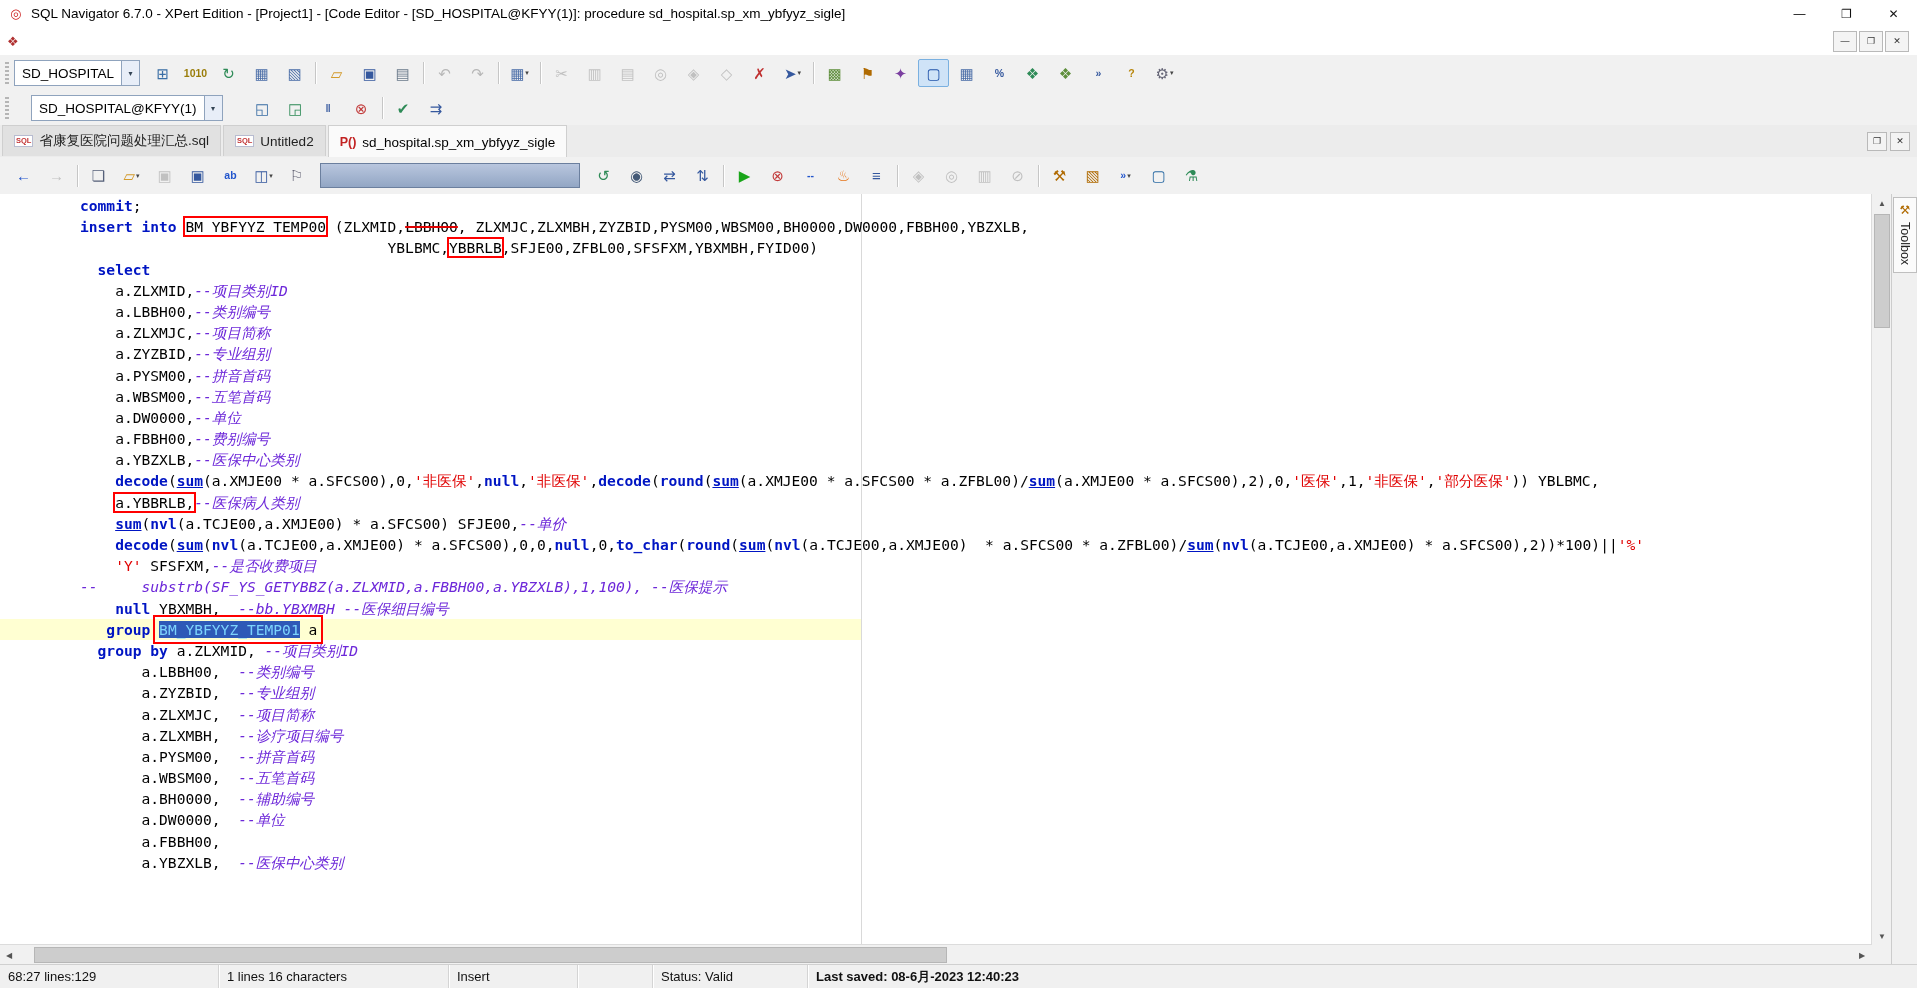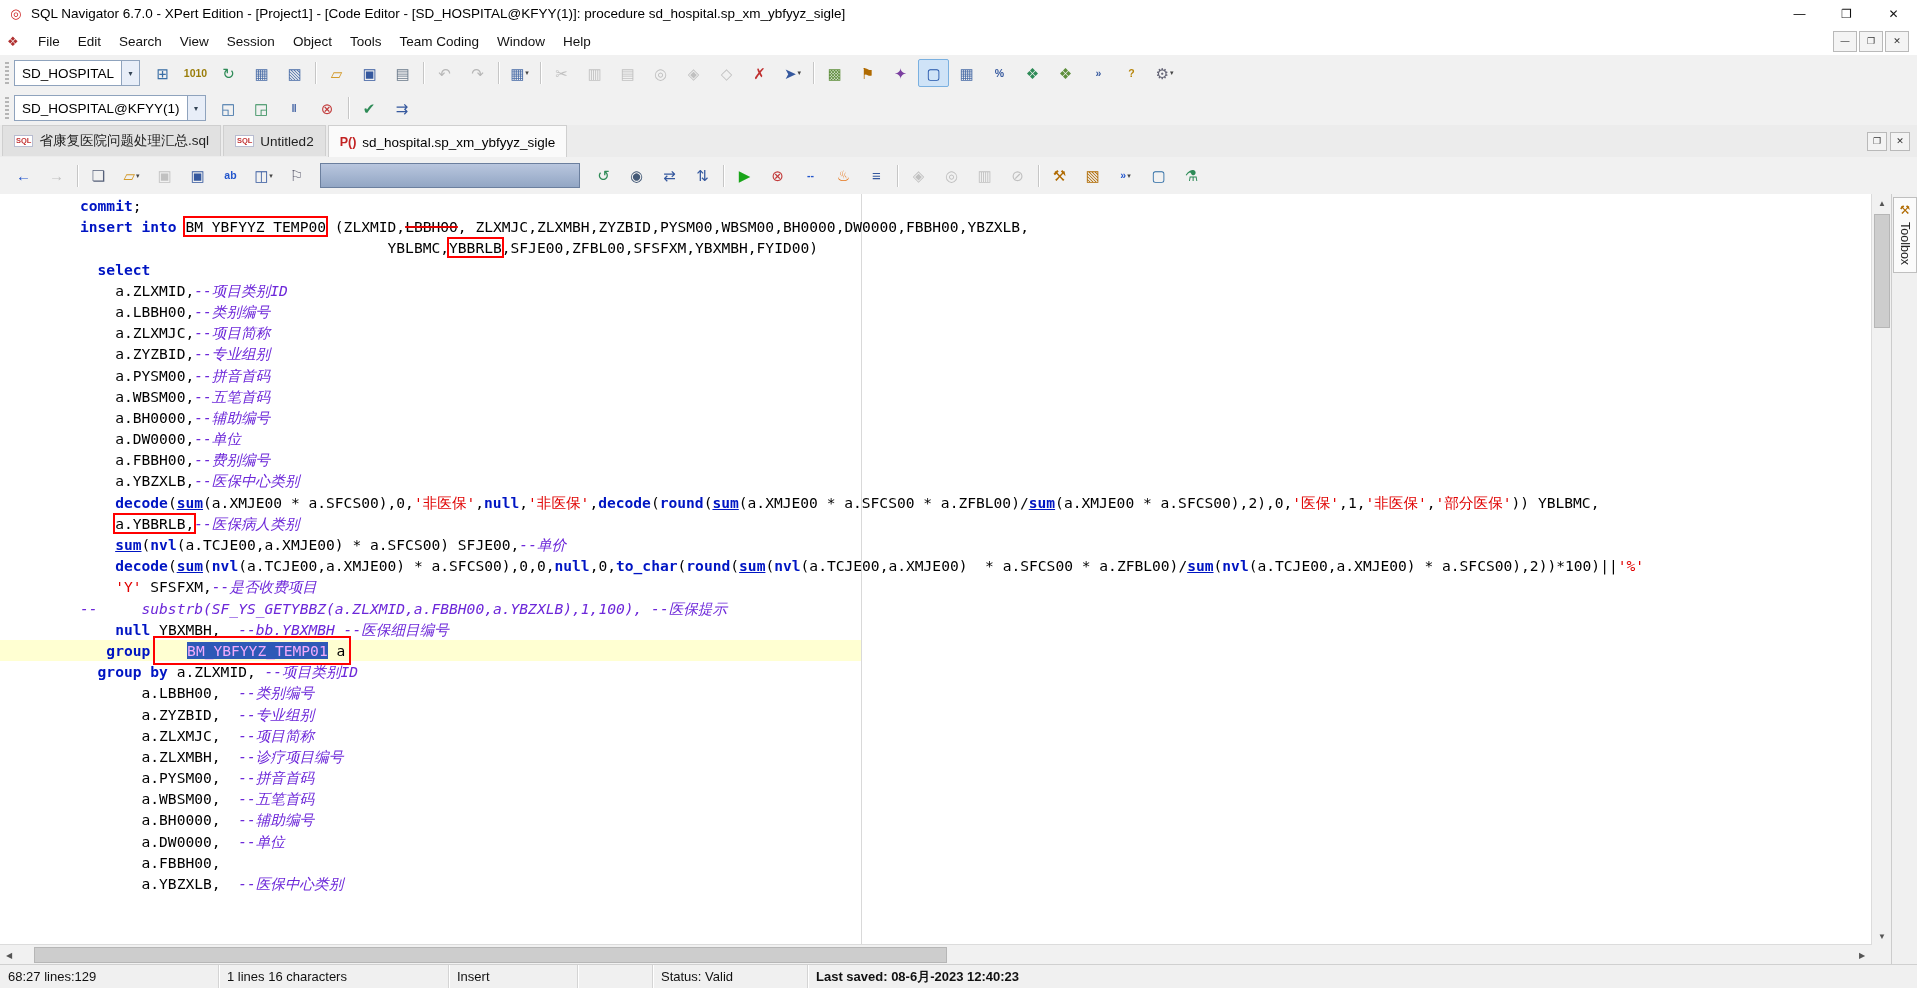--- a/index.html
+++ b/index.html
@@ -19,21 +19,21 @@
   .proj-icon{width:18px;margin:0 4px 0 7px;color:#b03030;font-size:13px;}
   .menuitems{display:flex;height:100%;}
   .menuitem{padding:0 9px;font-size:13.5px;display:flex;align-items:center;color:#111;}
   .mdi-controls{margin-left:auto;margin-right:8px;display:flex;gap:2px;}
   .mdibtn{width:22px;height:19px;border:1px solid #b9b9b9;background:#f4f4f4;font-size:9px;
     display:flex;align-items:center;justify-content:center;color:#333;}
   
   .toolbar{position:absolute;left:0;right:0;background:#f1f1f1;border-bottom:1px solid #dadada;
     display:flex;align-items:center;padding-left:3px;}
   #toolbar1{top:55px;height:36px;}
-  #toolbar2{top:91px;height:34px;}
+  #toolbar2{top:91px;height:34px;gap:17px;}
   .grip{width:4px;height:22px;margin:0 5px 0 2px;
     background:repeating-linear-gradient(to bottom,#b5b5b5 0 2px,transparent 2px 4px);}
   .combo{display:flex;align-items:stretch;height:24px;background:#fff;border:1px solid #8fa3bd;margin-right:6px;}
   .combo .val{padding:0 7px;font-size:13.5px;display:flex;align-items:center;white-space:nowrap;}
   .combo .arrow{width:17px;background:#e8eef8;border-left:1px solid #8fa3bd;display:flex;
     align-items:center;justify-content:center;font-size:8px;color:#345;}
   .tbtn{min-width:27px;height:26px;margin:0 1px;display:flex;align-items:center;justify-content:center;
     border:1px solid transparent;border-radius:2px;padding:0 1px;}
   .tbtn.act{background:#cfe3f7;border-color:#7ab0e0;}
   .tbtn.dis{opacity:.55;}
@@ -64,21 +64,21 @@
   .code{position:absolute;left:0;top:0;right:0;bottom:20px;overflow:hidden;padding-top:1px;
     font-family:"DejaVu Sans Mono","DejaVu Sans",monospace;font-size:14.6px;color:#000;}
   .marginline{position:absolute;left:861px;top:0;bottom:20px;width:1px;background:#d9d9d9;}
   .line{white-space:pre;height:21.2px;line-height:21.2px;padding-left:80px;position:relative;}
   .line.cur{background:linear-gradient(to right,#ffffd2 0,#ffffd2 861px,rgba(255,255,255,0) 861px);}
   .tk-k{color:#0015c3;font-weight:bold;}
   .tk-ku{color:#0015c3;font-weight:bold;text-decoration:underline;}
   .tk-m{color:#8b2500;}
   .tk-s{color:#e00000;}
   .tk-c{color:#6d28d9;font-style:italic;}
-  .f-sel{background:#2e59b7;color:#f0abfc;margin-left:28px;}
+  .f-sel{background:#2e59b7;color:#7dd3fc;}
   .f-box{outline:2px solid #ff0000;outline-offset:0px;}
   .f-strike{text-decoration:line-through;text-decoration-color:#e00000;text-decoration-thickness:2px;}
   .grp-redbox{outline:2px solid #ff0000;outline-offset:4px;}
   
   .vscroll{position:absolute;left:1871px;top:194px;width:20px;height:751px;background:#f1f1f1;
     border-left:1px solid #dcdcdc;}
   .vscroll .arr{position:absolute;left:0;width:100%;height:18px;display:flex;align-items:center;
     justify-content:center;font-size:8px;color:#555;}
   .vscroll .arr.up{top:0;} .vscroll .arr.down{bottom:0;}
   .vthumb{position:absolute;left:2px;right:2px;top:20px;height:112px;background:#cdcdcd;border:1px solid #b6b6b6;}
@@ -110,32 +110,20 @@
   <div class="title-text">SQL Navigator 6.7.0 - XPert Edition - [Project1] - [Code Editor - [SD_HOSPITAL@KFYY(1)]: procedure sd_hospital.sp_xm_ybfyyz_sigle]</div>
   <div class="win-controls">
       <div class="winbtn">—</div>
       <div class="winbtn">❐</div>
       <div class="winbtn">✕</div>
     </div>
 </div>
 
 <div class="menubar">
   <div class="proj-icon">❖</div>
-  <div class="menuitems">
-      <div class="menuitem">File</div>
-      <div class="menuitem">Edit</div>
-      <div class="menuitem">Search</div>
-      <div class="menuitem">View</div>
-      <div class="menuitem">Session</div>
-      <div class="menuitem">Object</div>
-      <div class="menuitem">Tools</div>
-      <div class="menuitem">Team Coding</div>
-      <div class="menuitem">Window</div>
-      <div class="menuitem">Help</div>
-    </div>
   <div class="mdi-controls">
       <div class="mdibtn">—</div>
       <div class="mdibtn">❐</div>
       <div class="mdibtn">✕</div>
     </div>
 </div>
 
 <div class="toolbar" id="toolbar1">
   <div class="grip"></div>
   <div class="combo">
@@ -396,21 +384,20 @@
       <div class="line"><span class="tk-k">commit</span><span>;</span></div>
       <div class="line"><span class="tk-k">insert into </span><span class="f-box">BM_YBFYYZ_TEMP00</span><span> (</span><span>ZLXMID,</span><span class="f-strike">LBBH00</span><span>, ZLXMJC,ZLXMBH,ZYZBID,PYSM00,WBSM00,BH0000,DW0000,FBBH00,YBZXLB,</span></div>
       <div class="line"><span>                                   </span><span>YBLBMC,</span><span class="f-box">YBBRLB</span><span>,SFJE00,ZFBL00,SFSFXM,YBXMBH,FYID00)</span></div>
       <div class="line"><span>  </span><span class="tk-k">select</span></div>
       <div class="line"><span>    a.ZLXMID,</span><span class="tk-c">--项目类别ID</span></div>
       <div class="line"><span>    a.LBBH00,</span><span class="tk-c">--类别编号</span></div>
       <div class="line"><span>    a.ZLXMJC,</span><span class="tk-c">--项目简称</span></div>
       <div class="line"><span>    a.ZYZBID,</span><span class="tk-c">--专业组别</span></div>
       <div class="line"><span>    a.PYSM00,</span><span class="tk-c">--拼音首码</span></div>
       <div class="line"><span>    a.WBSM00,</span><span class="tk-c">--五笔首码</span></div>
-      <div class="line"><span>    a.BH0000,</span><span class="tk-c">--辅助编号</span></div>
       <div class="line"><span>    a.DW0000,</span><span class="tk-c">--单位</span></div>
       <div class="line"><span>    a.FBBH00,</span><span class="tk-c">--费别编号</span></div>
       <div class="line"><span>    a.YBZXLB,</span><span class="tk-c">--医保中心类别</span></div>
       <div class="line"><span>    </span><span class="tk-k">decode</span><span>(</span><span class="tk-ku">sum</span><span>(a.XMJE00 * a.SFCS00),0,</span><span class="tk-s">'非医保'</span><span>,</span><span class="tk-k">null</span><span>,</span><span class="tk-s">'非医保'</span><span>,</span><span class="tk-k">decode</span><span>(</span><span class="tk-k">round</span><span>(</span><span class="tk-ku">sum</span><span>(a.XMJE00 * a.SFCS00 * a.ZFBL00)/</span><span class="tk-ku">sum</span><span>(a.XMJE00 * a.SFCS00),2),0,</span><span class="tk-s">'医保'</span><span>,1,</span><span class="tk-s">'非医保'</span><span>,</span><span class="tk-s">'部分医保'</span><span>)) YBLBMC,</span></div>
       <div class="line"><span>    </span><span class="f-box">a.YBBRLB,</span><span class="tk-c">--医保病人类别</span></div>
       <div class="line"><span>    </span><span class="tk-ku">sum</span><span>(</span><span class="tk-k">nvl</span><span>(a.TCJE00,a.XMJE00) * a.SFCS00) SFJE00,</span><span class="tk-c">--单价</span></div>
       <div class="line"><span>    </span><span class="tk-k">decode</span><span>(</span><span class="tk-ku">sum</span><span>(</span><span class="tk-k">nvl</span><span>(a.TCJE00,a.XMJE00) * a.SFCS00),0,0,</span><span class="tk-k">null</span><span>,0,</span><span class="tk-k">to_char</span><span>(</span><span class="tk-k">round</span><span>(</span><span class="tk-ku">sum</span><span>(</span><span class="tk-k">nvl</span><span>(a.TCJE00,a.XMJE00)  * a.SFCS00 * a.ZFBL00)/</span><span class="tk-ku">sum</span><span>(</span><span class="tk-k">nvl</span><span>(a.TCJE00,a.XMJE00) * a.SFCS00),2))*100)||</span><span class="tk-s">'%'</span></div>
       <div class="line"><span>    </span><span class="tk-s">'Y'</span><span> SFSFXM,</span><span class="tk-c">--是否收费项目</span></div>
       <div class="line"><span class="tk-c">--     substrb(SF_YS_GETYBBZ(a.ZLXMID,a.FBBH00,a.YBZXLB),1,100), --医保提示</span></div>
       <div class="line"><span>    </span><span class="tk-k">null</span><span> YBXMBH,  </span><span class="tk-c">--bb.YBXMBH --医保细目编号</span></div>

